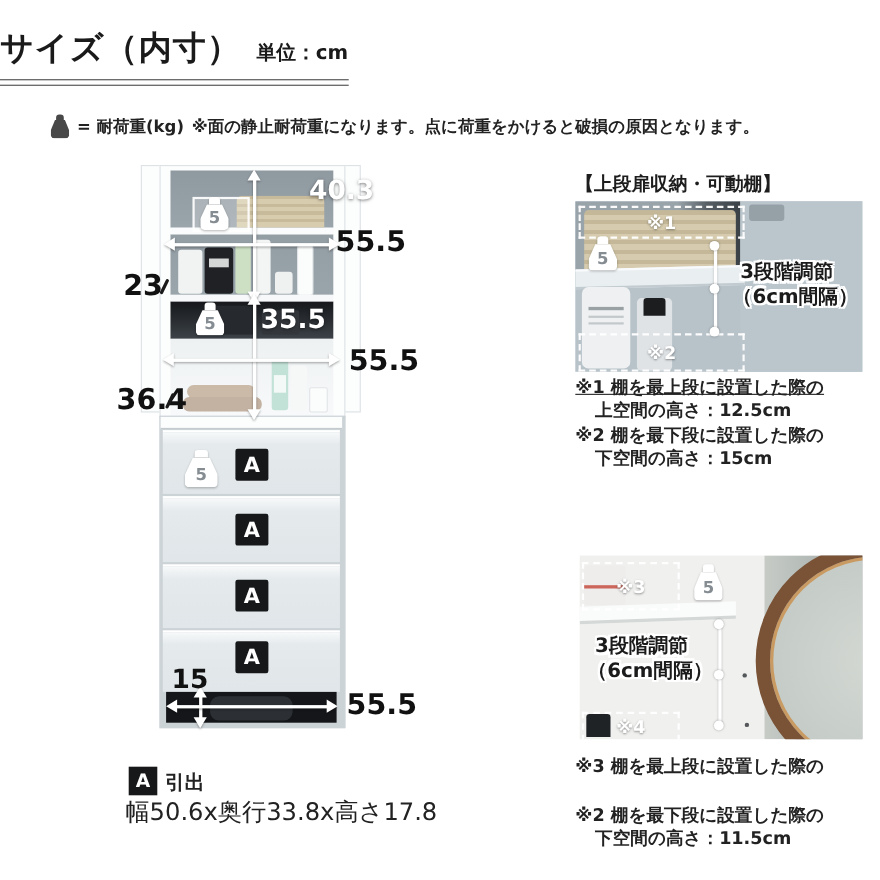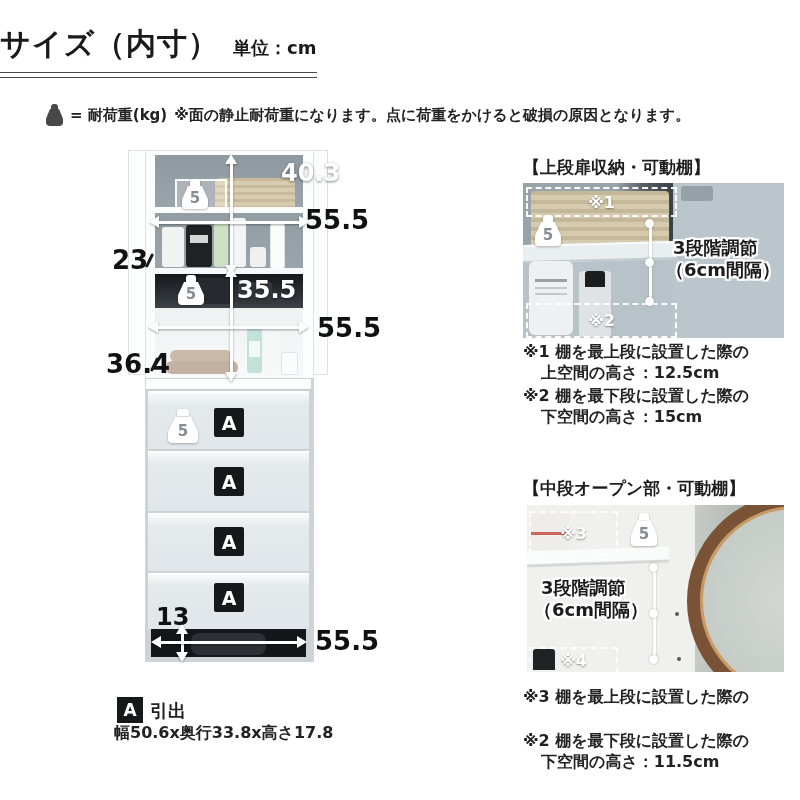--- a/index.html
+++ b/index.html
@@ -44,21 +44,21 @@
   .marker{color:#fff;font-weight:700;font-size:16px;text-shadow:0 1px 2px rgba(0,0,0,.4);}
   .bracket-line{position:absolute;width:3px;background:#fff;z-index:3;box-shadow:0 0 2px rgba(0,0,0,.25);}
   .bdot{position:absolute;width:9px;height:9px;border-radius:50%;background:#fff;z-index:4;box-shadow:0 0 2px rgba(0,0,0,.35);}
   .adjust{position:absolute;z-index:5;font-size:18px;font-weight:700;color:#1b1b1b;white-space:nowrap;line-height:1.1;
     text-shadow:-2px -2px 0 #fff,2px -2px 0 #fff,-2px 2px 0 #fff,2px 2px 0 #fff,0 -2px 0 #fff,0 2px 0 #fff,-2px 0 0 #fff,2px 0 0 #fff;}
   .note-line{position:absolute;font-size:16px;font-weight:600;color:#222;white-space:nowrap;}
   .note-line b{font-weight:700;}
   
   .legend-badge{position:absolute;width:26px;height:26px;background:#17181a;color:#fff;display:flex;align-items:center;justify-content:center;font-weight:700;font-size:17px;}
   .legend-name{position:absolute;font-size:18px;font-weight:600;color:#222;}
-  .legend-size{position:absolute;font-size:16px;font-weight:700;color:#222;white-space:nowrap;}
+  .legend-size{position:absolute;font-size:22px;font-weight:400;color:#222;white-space:nowrap;}
 </style>
 </head>
 <body>
 
 <div class="ab title-wrap">
   <div class="title-inner">
     <span class="title-main">サイズ（内寸）</span><span class="title-unit">単位：cm</span>
     <div class="title-underline"></div>
   </div>
 </div>
@@ -150,21 +150,21 @@
       <div class="knob"></div>
         <div class="wbody">
           <span class="wnum">5</span>
         </div>
     </div>
     <div class="ab" style="left:5px;top:250px;width:155px;height:28px;background:#141619;">
       <div class="ab" style="left:40px;top:4px;width:75px;height:22px;background:#2c3034;border-radius:8px;"></div>
     </div>
   </div>
 
-  <div class="mlabel-b" style="left:56px;top:460px;font-size:24px;">13</div>
+  <div class="mlabel-b" style="left:56px;top:460px;font-size:24px;">15</div>
   <div class="v-arrow" style="left:81px;top:488px;height:20px;"></div>
   <div class="h-arrow" style="left:60px;top:496px;width:138px;"></div>
   <div class="mlabel-b" style="left:215px;top:483px;">55.5</div>
 
   <div class="legend-badge" style="left:17px;top:552px;">A</div>
   <div class="legend-name" style="left:50px;top:554px;">引出</div>
   <div class="legend-size" style="left:14px;top:578px;">幅50.6x奥行33.8x高さ17.8</div>
 </div>
 
 <div class="ab" style="left:496px;top:145px;width:315px;height:650px;">
@@ -196,26 +196,25 @@
           <span class="wnum">5</span>
         </div>
     </div>
     <div class="bracket-line" style="left:126px;top:40px;height:79px;"></div>
     <div class="bdot" style="left:122px;top:36px;"></div>
     <div class="bdot" style="left:122px;top:75px;"></div>
     <div class="bdot" style="left:122px;top:114px;"></div>
     <div class="adjust" style="left:150px;top:55px;">3段階調節</div>
     <div class="adjust" style="left:143px;top:77px;">（6cm間隔）</div>
   </div>
-  <div class="note-line" style="left:27px;top:197px;">※1 棚を最上段に設置した際の</div>
+  <div class="note-line" style="left:27px;top:197px;text-decoration:underline;">※1 棚を最上段に設置した際の</div>
   <div class="note-line" style="left:45px;top:218px;"><span>上空間の高さ：</span><b>12.5cm</b></div>
   <div class="note-line" style="left:27px;top:241px;">※2 棚を最下段に設置した際の</div>
   <div class="note-line" style="left:45px;top:262px;"><span>下空間の高さ：</span><b>15cm</b></div>
 
-  <div class="panel-header" style="left:27px;top:332px;">【中段オープン部・可動棚】</div>
   <div class="photo" style="left:31px;top:360px;width:257px;height:167px;background:#f0f1ef;">
     <div class="ab" style="left:168px;top:0;width:89px;height:167px;background:linear-gradient(90deg,#c6cbc6,#aeb5b2 60%,#5f686d 92%,#4a5257 100%);"></div>
     <div class="ab" style="left:160px;top:-12px;width:190px;height:190px;border-radius:50%;border:13px solid #7a5236;box-shadow:inset 0 0 0 3px #c99a62;background:radial-gradient(#d3d8d3,#bfc6c1);z-index:2;"></div>
     <div class="ab" style="left:0;top:44px;width:142px;height:13px;background:#fafbfb;border-bottom:3px solid #d4d8d6;transform:skewY(-2deg);z-index:3;"></div>
     <div class="dashbox" style="left:2px;top:6px;width:85px;height:40px;border-color:rgba(255,255,255,.9);">
       <span class="marker">※3</span>
     </div>
     <div class="ab" style="left:4px;top:9px;width:38px;height:36px;background:#efecec;border-radius:3px;z-index:3;">
       <div style="margin-top:18px;height:3px;background:#c0392b;opacity:.75;"></div>
     </div>

